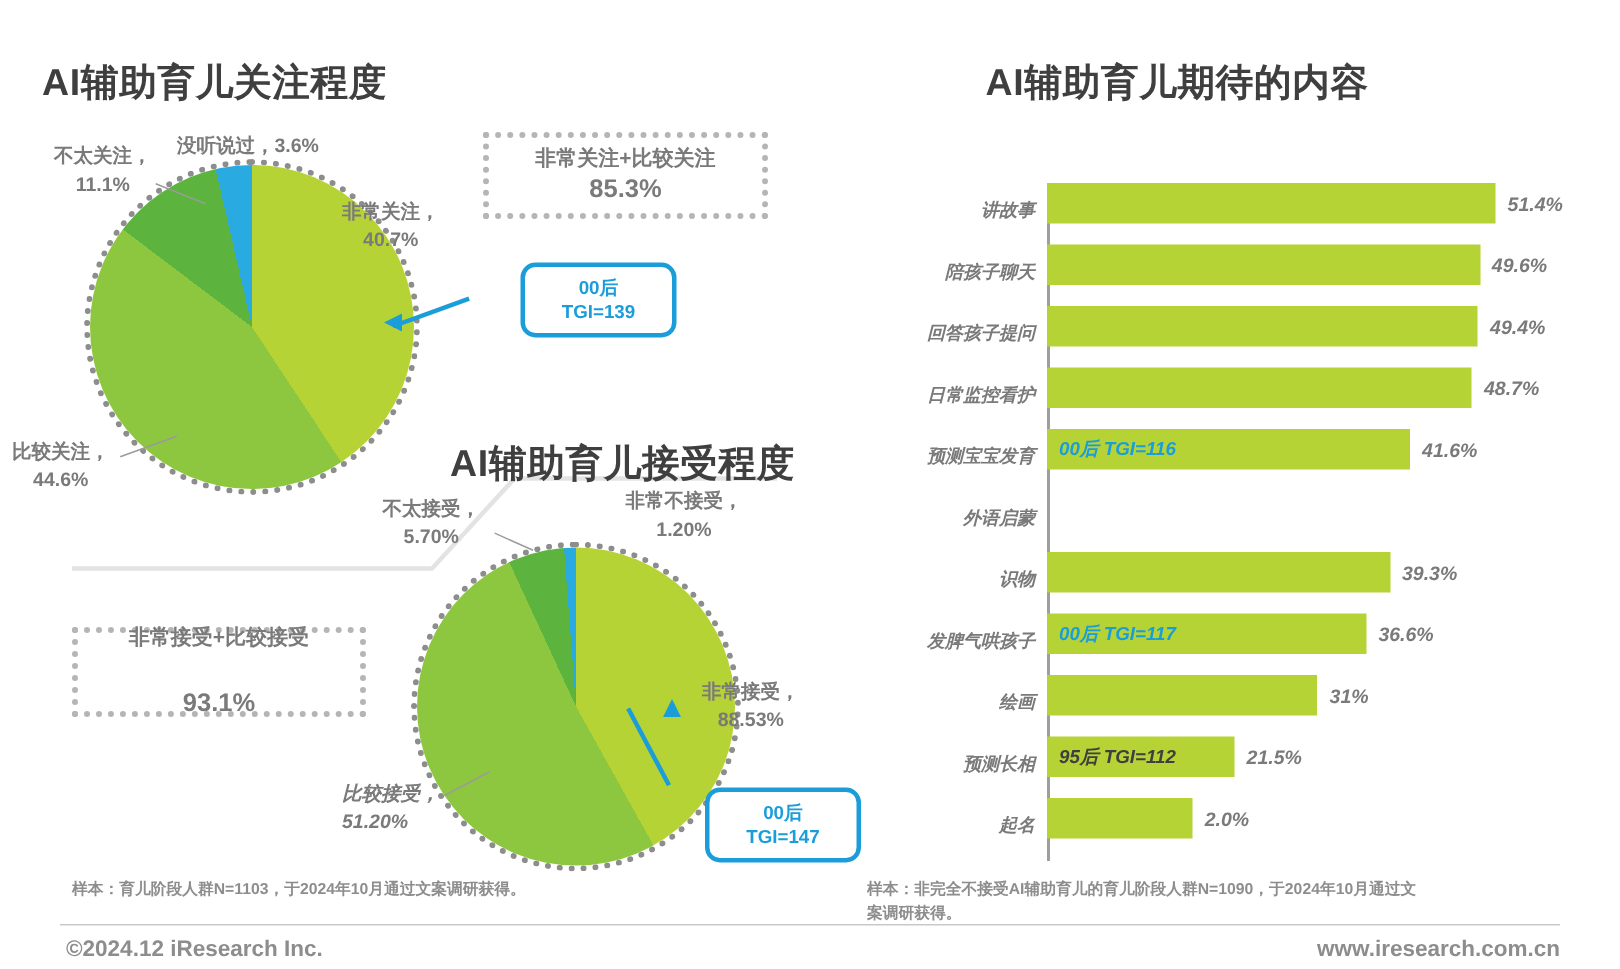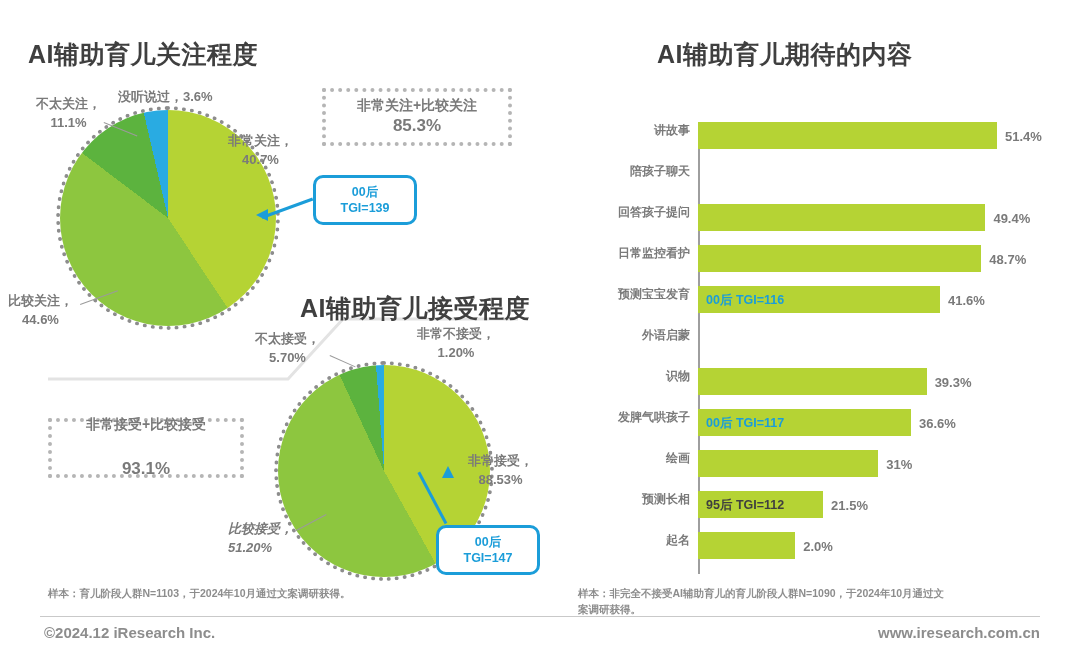--- a/index.html
+++ b/index.html
@@ -67,31 +67,32 @@
     border-radius: 10px;
     color: #1b9dd9;
     font-size: 12.5px;
     font-weight: 700;
     text-align: center;
     line-height: 1.3;
     padding: 6px 12px;
     background: #fff;
     display:flex; flex-direction:column; justify-content:center; align-items:center;
     white-space: nowrap;
+    margin-left: 34px;
   }
   .bubble-tail {
     position:absolute;
     width:0; height:0;
     border-style: solid;
   }
   .callout-line { position:absolute; background:#1b9dd9; height:3px; transform-origin:0 50%; }
 
   
   #barchart { position:absolute; }
-  .bar-row { position:absolute; left:0; width:100%; display:flex; align-items:flex-start; }
+  .bar-row { position:absolute; left:0; width:100%; display:flex; align-items:flex-end;font-style:italic; }
   .bar-cat {
     width: 102px; text-align: right;
     font-size: 12px; font-weight: 700; color:#7a7a7a;
     padding-right: 8px; white-space:nowrap;
   }
   .bar-track { position:relative; flex:1; height:100%; }
   .bar {
     position:absolute; left:0; top:0; height:100%;
     background:#b5d334;
   }
@@ -220,20 +221,24 @@
     <div id="bar-rows">
         <div class="bar-row" style="top: 0px; height: 27px;">
           <div class="bar-cat">讲故事</div>
           <div class="bar-track">
             <div class="bar" style="width: 299.055px; background: rgb(181, 211, 52);"></div>
             <div class="bar-val" style="left: 307.055px;">51.4%</div>
           </div>
         </div>
         <div class="bar-row" style="top: 41px; height: 27px;">
           <div class="bar-cat">陪孩子聊天</div>
+          <div class="bar-track">
+            <div class="bar" style="width: 288.582px; background: rgb(181, 211, 52);"></div>
+            <div class="bar-val" style="left: 296.582px;">49.6%</div>
+          </div>
         </div>
         <div class="bar-row" style="top: 82px; height: 27px;">
           <div class="bar-cat">回答孩子提问</div>
           <div class="bar-track">
             <div class="bar" style="width: 287.418px; background: rgb(181, 211, 52);"></div>
             <div class="bar-val" style="left: 295.418px;">49.4%</div>
           </div>
         </div>
         <div class="bar-row" style="top: 123px; height: 27px;">
           <div class="bar-cat">日常监控看护</div>

